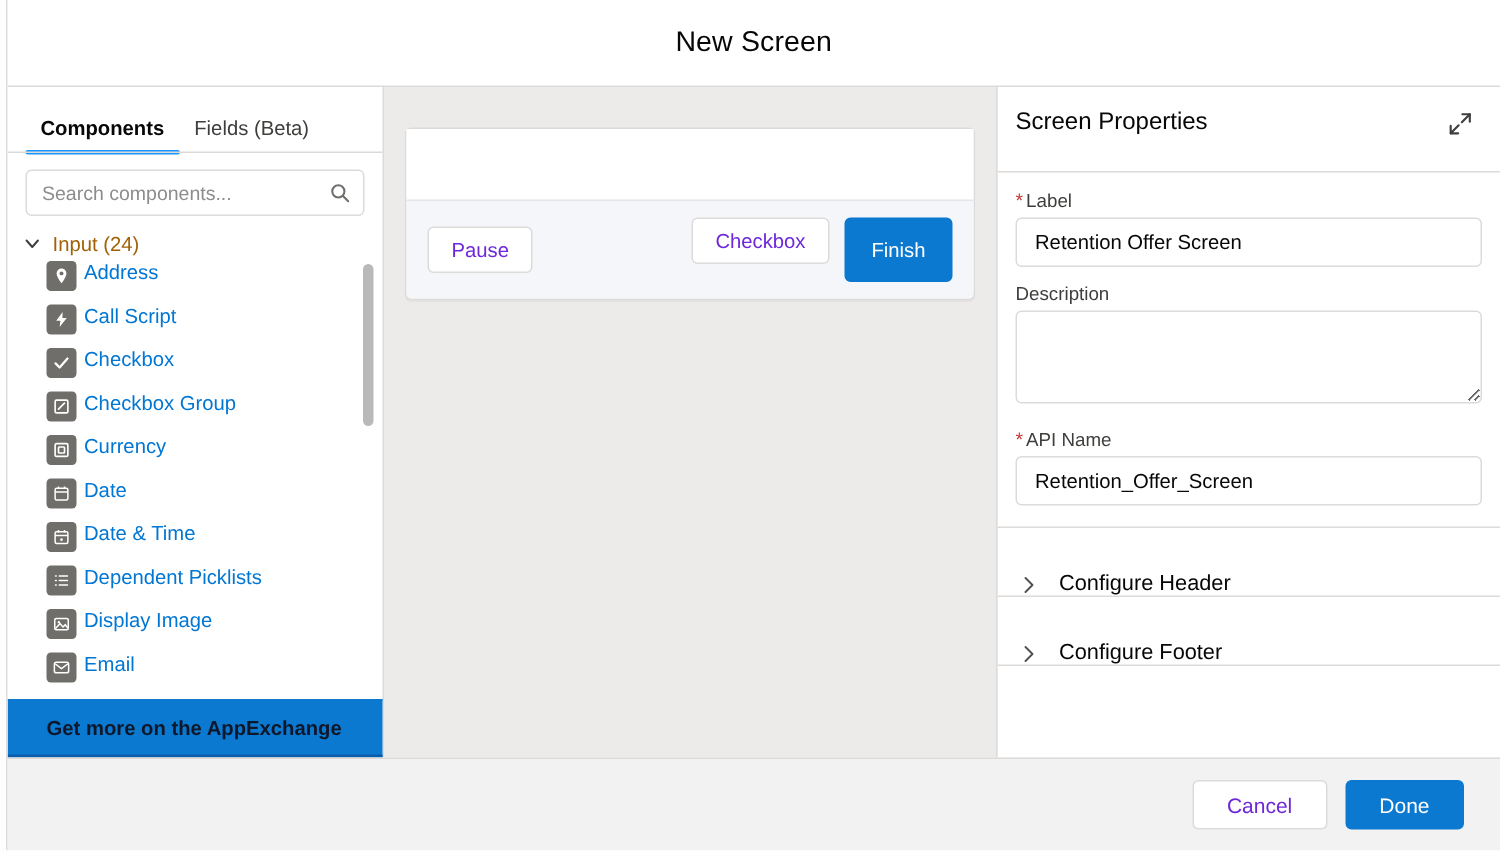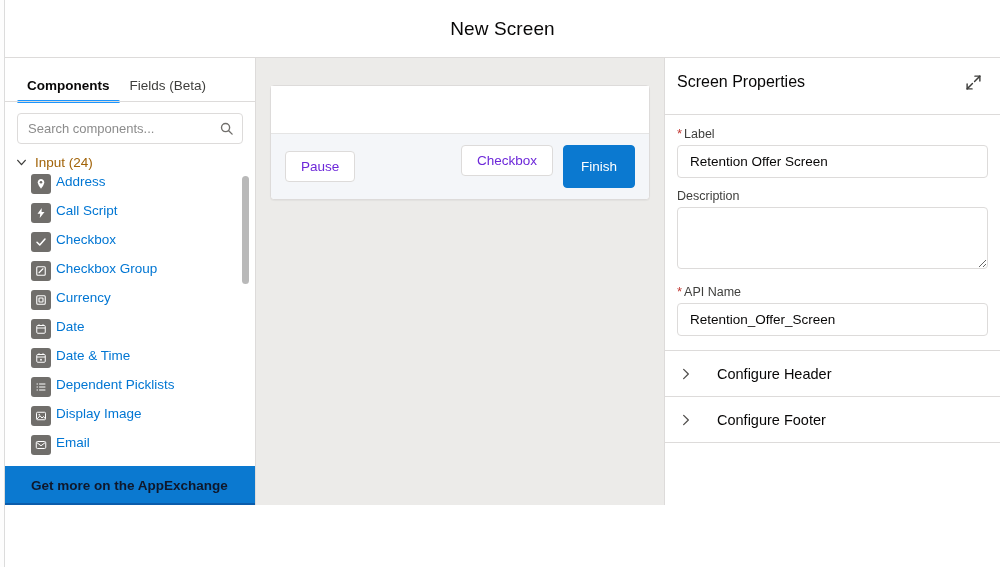--- a/index.html
+++ b/index.html
@@ -158,21 +158,21 @@
   .req { color: #c23934; margin-right: 2px; font-size: 13px; }
   .field input, .field textarea {
     width: 100%; border: 1px solid #dddbda; border-radius: 4px;
     background: #fff; font-size: 13.5px; color: #080707;
     padding: 0 12px; height: 33px; outline: none;
     font-family: "Liberation Sans", sans-serif;
   }
   .field textarea { height: 62px; padding: 8px 12px; resize: vertical; line-height: 1.4; }
 
   .accordion-row {
-    display: flex; align-items: center; gap: 24px;
+    display: flex; align-items: flex-end; gap: 13px;
     height: 46px; padding-left: 14px; cursor: pointer;
     border-bottom: 1px solid #dddbda; background: #fff;
   }
   .accordion-row .label { font-size: 14.5px; color: #080707; }
   .chev-right { width: 14px; height: 14px; color: #514f4d; flex: 0 0 14px; }
 
   .rp-filler { flex: 1; background: #fff; }
 
   
   .modal-footer {
@@ -397,14 +397,18 @@
           <polyline points="8,4 16,12 8,20"></polyline>
         </svg>
         <span class="label">Configure Footer</span>
       </div>
 
       <div class="rp-filler"></div>
     </div>
 
   </div>
 
+  <div class="modal-footer">
+    <button class="btn btn-neutral btn-lg">Cancel</button>
+    <button class="btn btn-brand btn-lg">Done</button>
+  </div>
 
 </div>
 
 </body></html>

